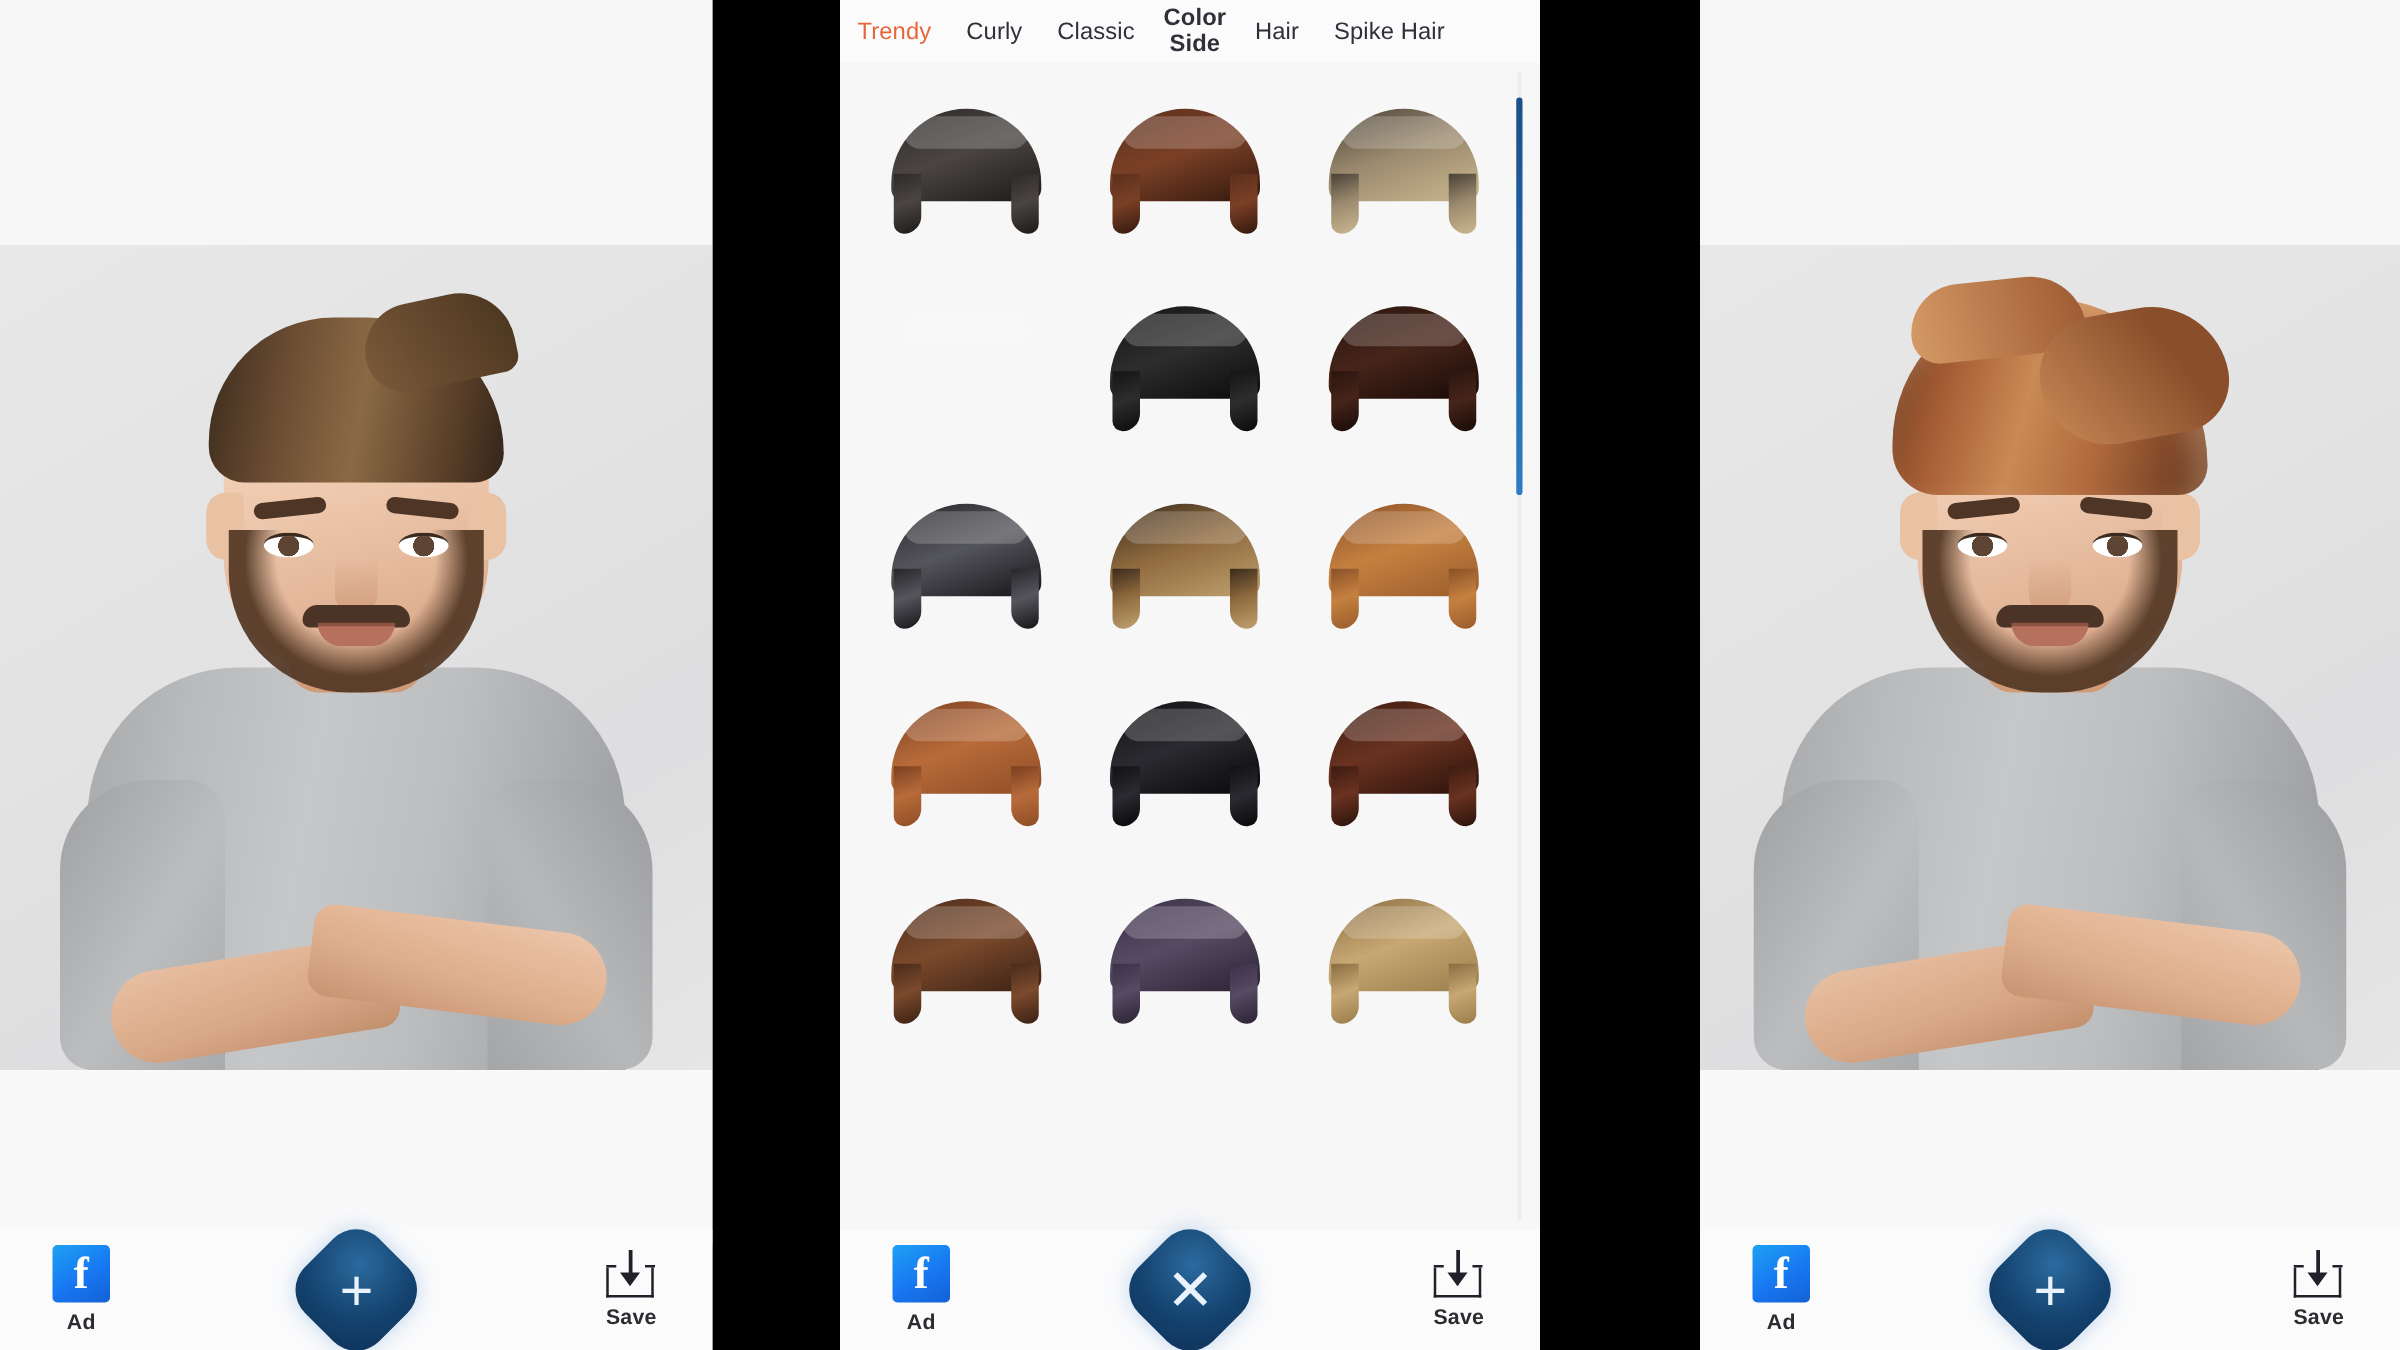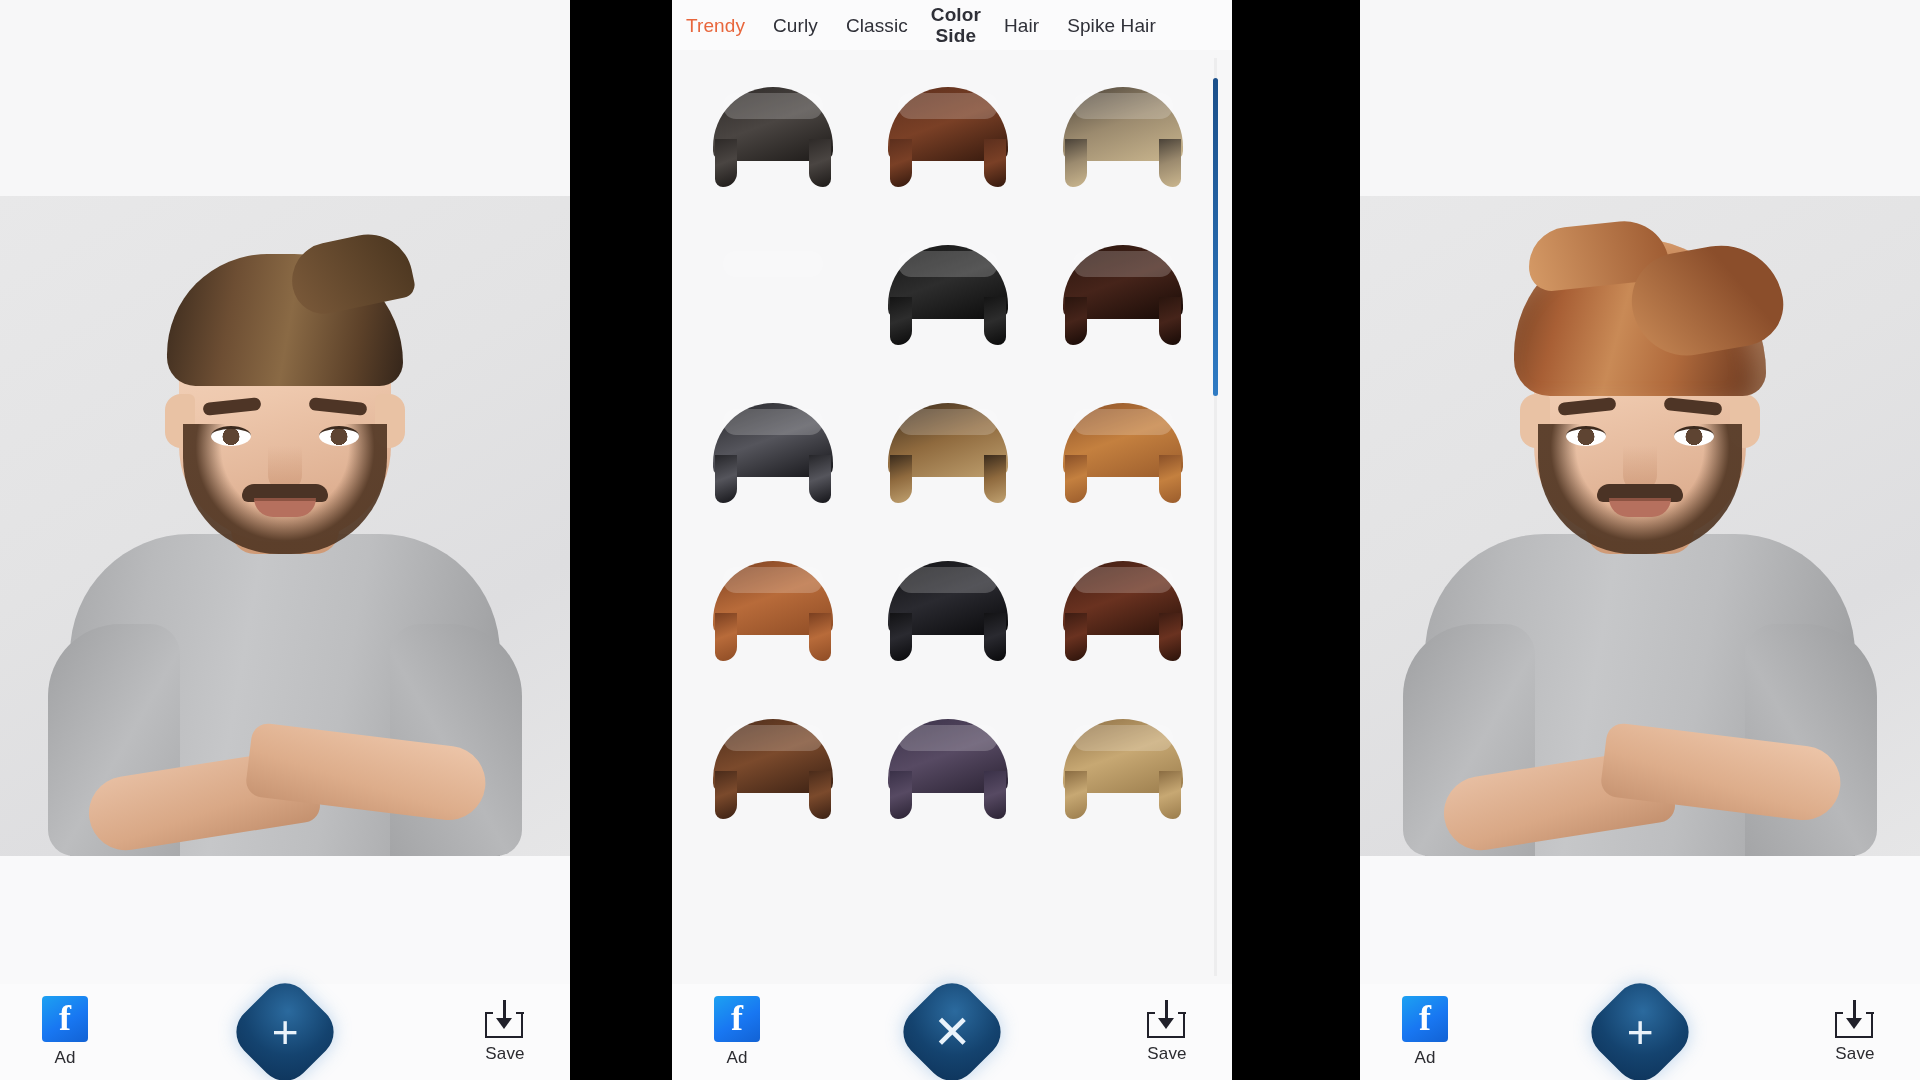--- a/index.html
+++ b/index.html
@@ -88,21 +88,21 @@
   .toolbar{position:absolute;left:0;bottom:0;width:100%;height:96px;background:#fbfbfc;
      display:flex;align-items:center;}
   .tb-slot{flex:1;display:flex;flex-direction:column;align-items:center;justify-content:center;}
   .tb-slot.left{flex:0 0 130px;}
   .tb-slot.right{flex:0 0 130px;}
   .fb-icon{width:46px;height:46px;border-radius:4px;
      background:linear-gradient(150deg,#1da1f2 0%,#1877f2 55%,#1262d4 100%);
      display:flex;align-items:center;justify-content:center;}
   .fb-icon span{color:#fff;font-family:"Liberation Serif",serif;font-weight:bold;font-size:36px;
      line-height:34px;margin-top:-2px;}
-  .tb-label{font-size:17px;color:#2b2b30;margin-top:6px;letter-spacing:.2px;}
+  .tb-label{font-size:17px;color:#2b2b30;margin-top:6px;letter-spacing:.2px;font-weight:bold;}
   .save-icon{width:40px;height:38px;position:relative;}
   .save-icon .tray{position:absolute;left:0;bottom:0;width:38px;height:24px;
      border:2.5px solid #20202a;border-top:none;box-sizing:border-box;}
   .save-icon .tray:before{content:"";position:absolute;left:-2.5px;top:-2.5px;width:8px;height:2.5px;background:#20202a;}
   .save-icon .tray:after{content:"";position:absolute;right:-2.5px;top:-2.5px;width:8px;height:2.5px;background:#20202a;}
   .save-icon .shaft{position:absolute;left:17.5px;top:0;width:3px;height:24px;background:#20202a;}
   .save-icon .tip{position:absolute;left:11px;top:18px;width:0;height:0;
      border-left:8px solid transparent;border-right:8px solid transparent;border-top:11px solid #20202a;}
   .fab{width:84px;height:84px;border-radius:26px;transform:rotate(45deg);
      background:radial-gradient(circle at 35% 30%,#2b6a9e 0%,#14436f 55%,#0d3157 100%);

